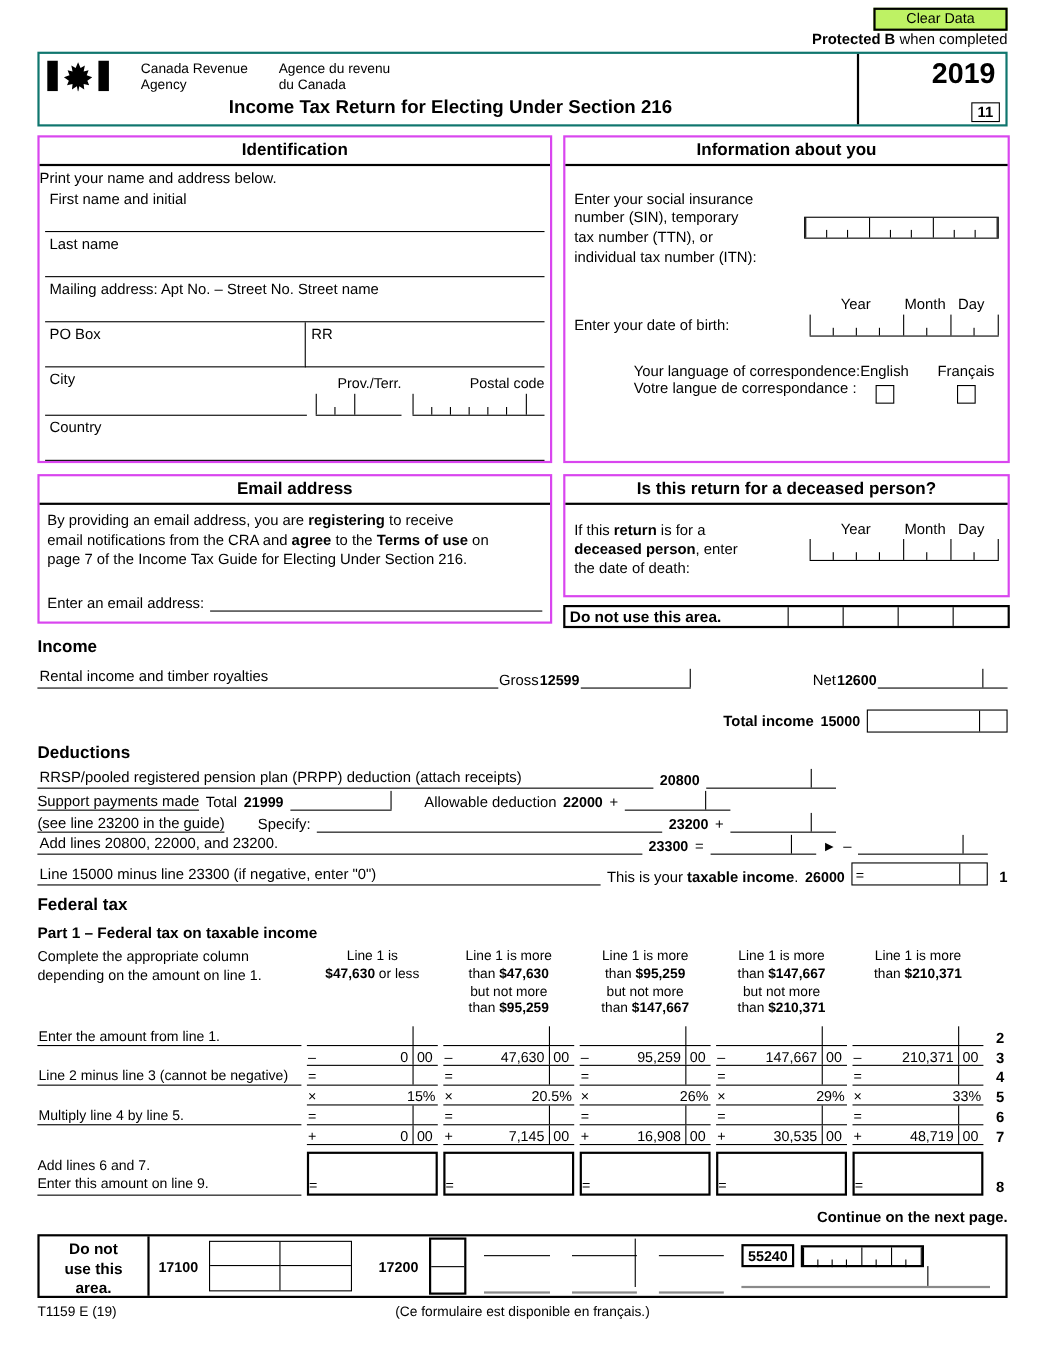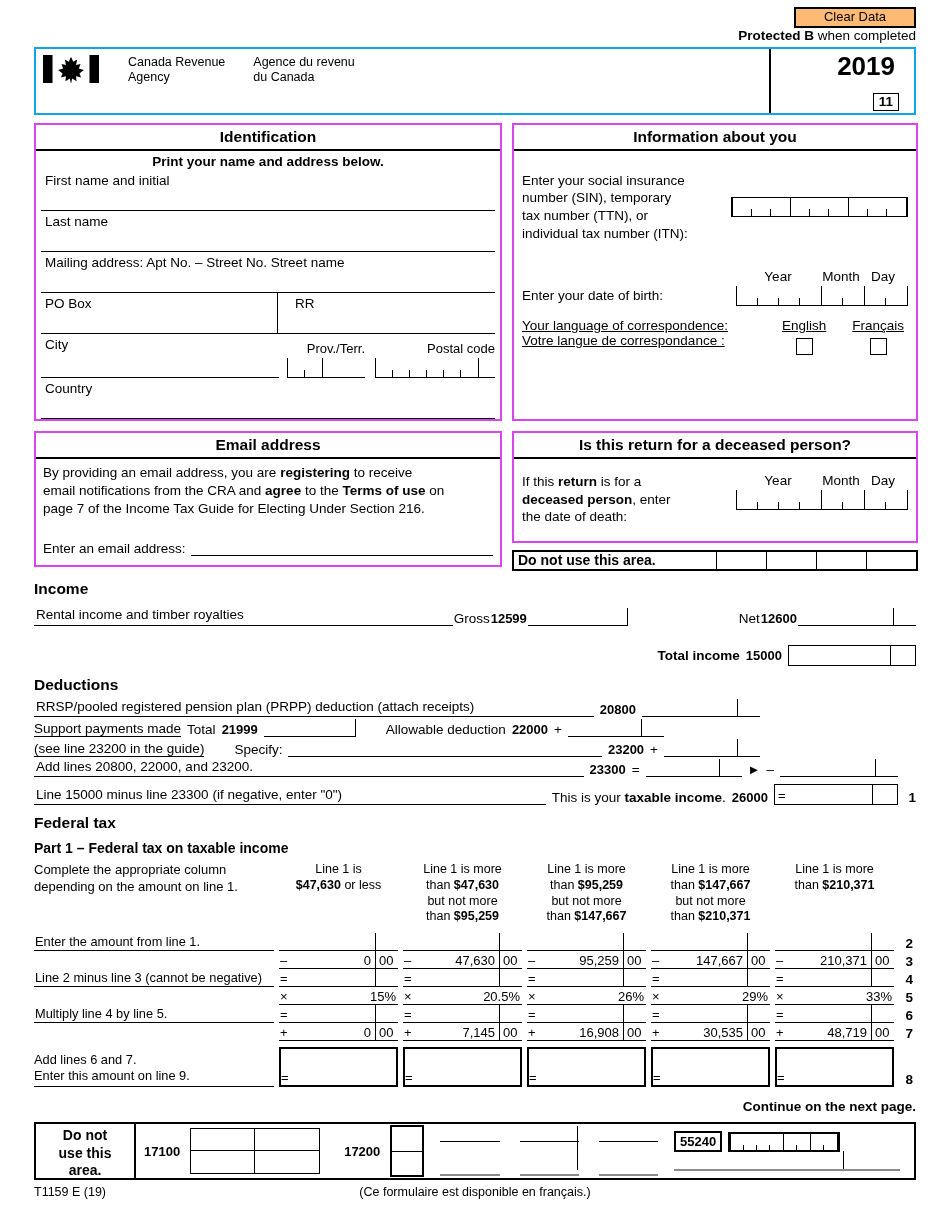--- a/index.html
+++ b/index.html
@@ -2,47 +2,47 @@
 <html><head>
 <meta charset="utf-8">
 <style>
   html,body{margin:0;padding:0;background:#fff;}
   .page{width:950px;height:1230px;box-sizing:border-box;padding:5px 34px 0 34px;
         font-family:"Liberation Sans","DejaVu Sans",sans-serif;color:#000;font-size:13px;
         position:relative;overflow:hidden;background:#fff;}
   .b{font-weight:bold;}
   
   .top-strip{height:42px;position:relative;}
-  .clear-btn{position:absolute;right:0;top:2px;width:118px;height:17px;background:#fdba74;
+  .clear-btn{position:absolute;right:0;top:2px;width:118px;height:17px;background:#bef264;
              border:2px solid #000;text-align:center;font-size:13px;line-height:16px;cursor:pointer;}
   .protected{position:absolute;right:0;top:23px;font-size:13.5px;}
   
-  .hdr{border:2px solid #0ea5e9;height:64px;position:relative;}
+  .hdr{border:2px solid #0f766e;height:64px;position:relative;}
   .hdr-left{position:absolute;left:0;top:0;right:131px;height:100%;}
   .hdr-top{display:flex;gap:28px;padding:6px 0 0 6px;align-items:flex-start;}
   .flag{width:58px;height:28px;}
   .agency{font-size:12.5px;line-height:1.2;}
   .hdr-title{text-align:center;font-weight:bold;font-size:17px;margin-top:3px;}
-  .hdr-right{position:absolute;right:13px;top:0;width:130px;height:100%;border-left:2px solid #000;}
+  .hdr-right{position:absolute;right:3px;top:0;width:130px;height:100%;border-left:2px solid #000;}
   .year{font-size:26px;font-weight:bold;text-align:right;padding:2px 6px 0 0;}
   .pcode{position:absolute;right:2px;bottom:2px;border:1.5px solid #000;font-weight:bold;
          font-size:13.5px;padding:0 5px;line-height:16px;}
   
   .box{border:2px solid #d946ef;box-sizing:border-box;}
   .box-title{border-bottom:2px solid #000;text-align:center;font-weight:bold;font-size:15.5px;padding:3px 0;}
   .two-col{display:grid;grid-template-columns:468px 406px;column-gap:10px;}
   .row1{margin-top:8px;}
   .row2{margin-top:10px;}
   
-  .id-instr{text-align:center;font-weight:bold;font-size:13.5px;padding:3px 0 1px;}
+  .id-instr{text-align:left;font-weight:normal;font-size:13.5px;padding:3px 0 1px;}
   .idfield{height:41px;border-bottom:1.2px solid #000;box-sizing:border-box;padding:3px 0 0 4px;margin:0 5px;}
   .idrow{display:flex;margin:0 5px;}
   .idrow .idfield{margin:0;}
   .porow .po{flex:1;}
-  .porow .rr{width:218px;border-left:1.2px solid #000;padding-left:17px;}
+  .porow .rr{width:218px;border-left:1.2px solid #000;padding-left:5px;}
   .cityrow{display:flex;margin:0 5px;align-items:flex-end;}
   .cityrow .city{flex:1;margin:0;height:44px;}
   .provblk{width:78px;padding-left:8px;}
   .postblk{width:120px;padding-left:10px;}
   .blk-label{font-size:13px;padding-bottom:2px;padding-left:2px;text-align:right;}
   
   .comb{display:flex;align-items:stretch;height:20px;border-bottom:1.5px solid #000;box-sizing:border-box;}
   .comb .g{display:flex;border-left:1.2px solid #000;}
   .comb .g:last-child{border-right:1.2px solid #000;}
   .comb .c{width:21px;position:relative;}
@@ -55,21 +55,21 @@
   
   .info-body{padding:8px 8px 0 8px;font-size:13.5px;}
   .sin-row{display:flex;justify-content:space-between;align-items:center;min-height:96px;}
   .sin-label{line-height:1.3;}
   .ymd{display:flex;font-size:13.5px;margin-bottom:2px;}
   .ymd .y{width:84px;text-align:center;}
   .ymd .m{width:42px;text-align:center;}
   .ymd .d{width:42px;text-align:center;}
   .dob-row{display:flex;justify-content:space-between;align-items:flex-end;margin-top:14px;}
   .dob-lab{padding-bottom:3px;}
-  .lang-row{display:flex;justify-content:space-between;margin-top:12px;text-decoration:underline;}
+  .lang-row{display:flex;justify-content:flex-end;margin-top:24px;}
   .lang-opts{display:flex;gap:26px;padding-right:4px;}
   .lang-opt{display:flex;flex-direction:column;align-items:center;gap:5px;font-size:13.5px;}
   .chk{width:17px;height:17px;border:1.5px solid #000;box-sizing:border-box;}
   
   .email-box{height:136px;}
   .email-body{padding:5px 7px;font-size:13.5px;line-height:1.32;}
   .email-enter{display:flex;margin:16px 7px 0 7px;align-items:flex-end;}
   .email-line{flex:1;border-bottom:1.2px solid #000;height:17px;margin-left:5px;}
   
   .dec-box{height:112px;}
@@ -166,20 +166,21 @@
         </span>
         <div class="agency">
             <div>Canada Revenue</div>
             <div>Agency</div>
           </div>
         <div class="agency">
             <div>Agence du revenu</div>
             <div>du Canada</div>
           </div>
       </div>
+      <div class="hdr-title">Income Tax Return for Electing Under Section 216</div>
     </div>
     <div class="hdr-right">
       <div class="year">2019</div>
       <div class="pcode">11</div>
     </div>
   </div>
 
   <div class="two-col row1">
     <div class="box">
       <div class="box-title">Identification</div>

